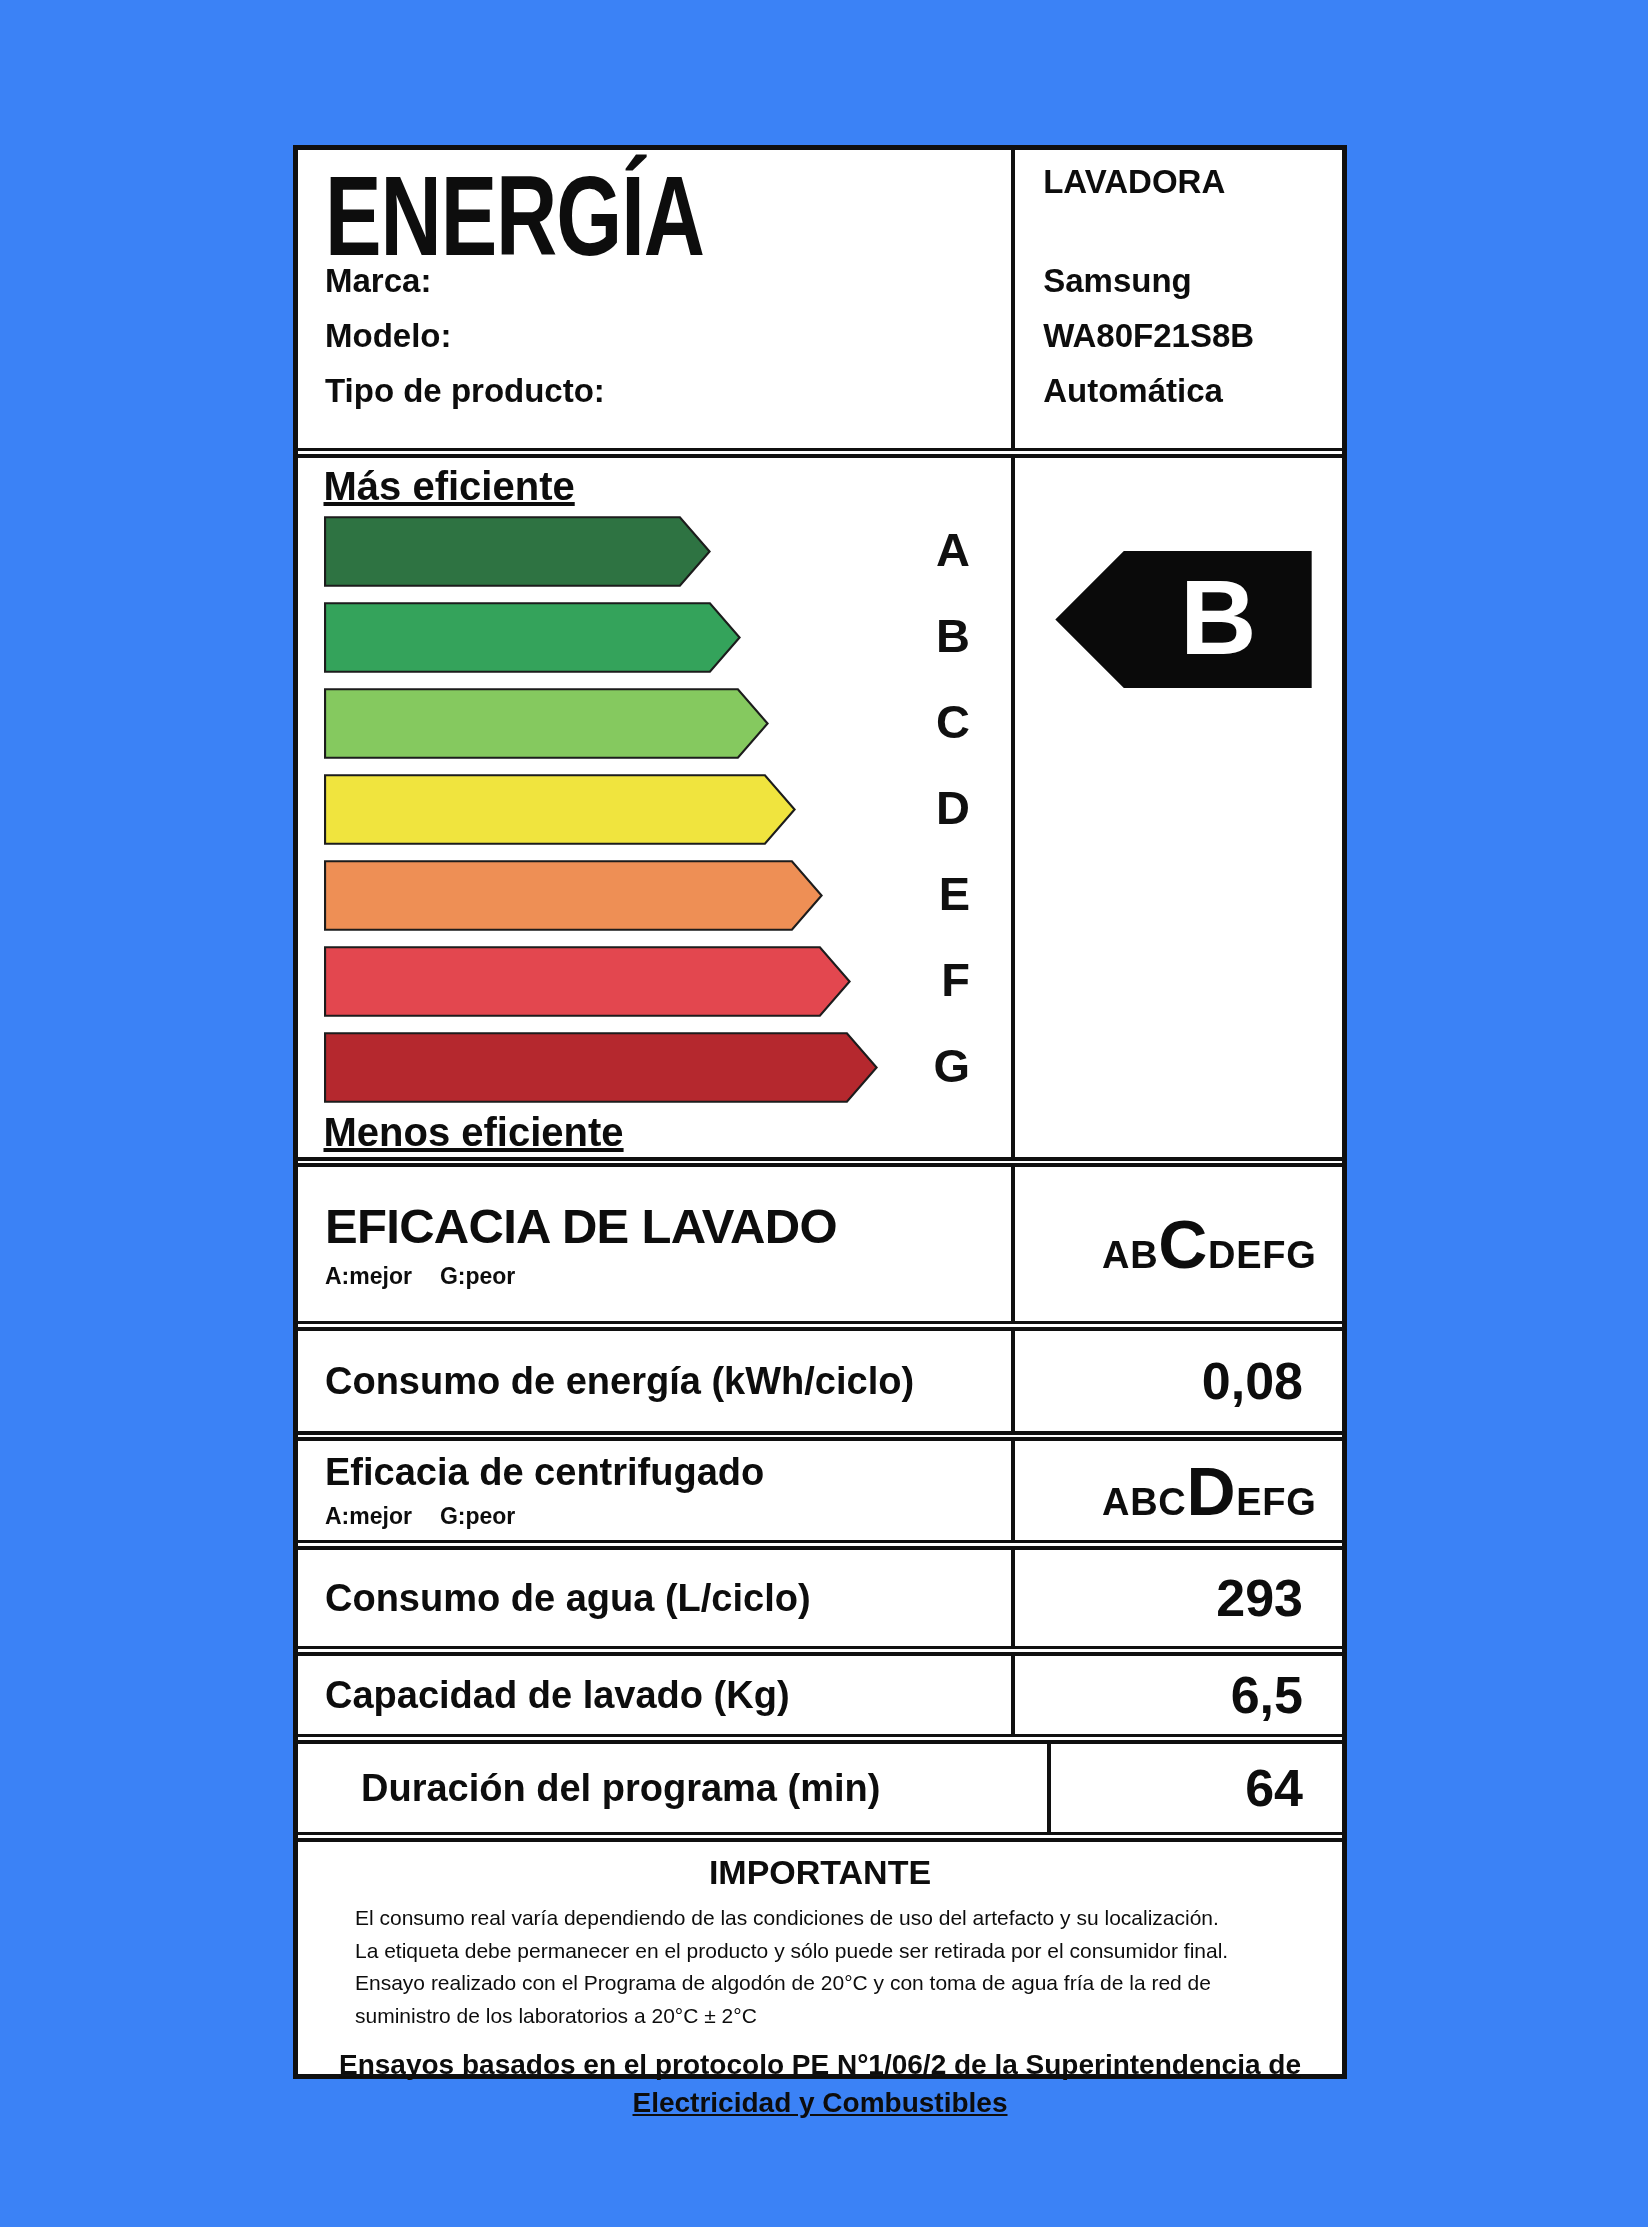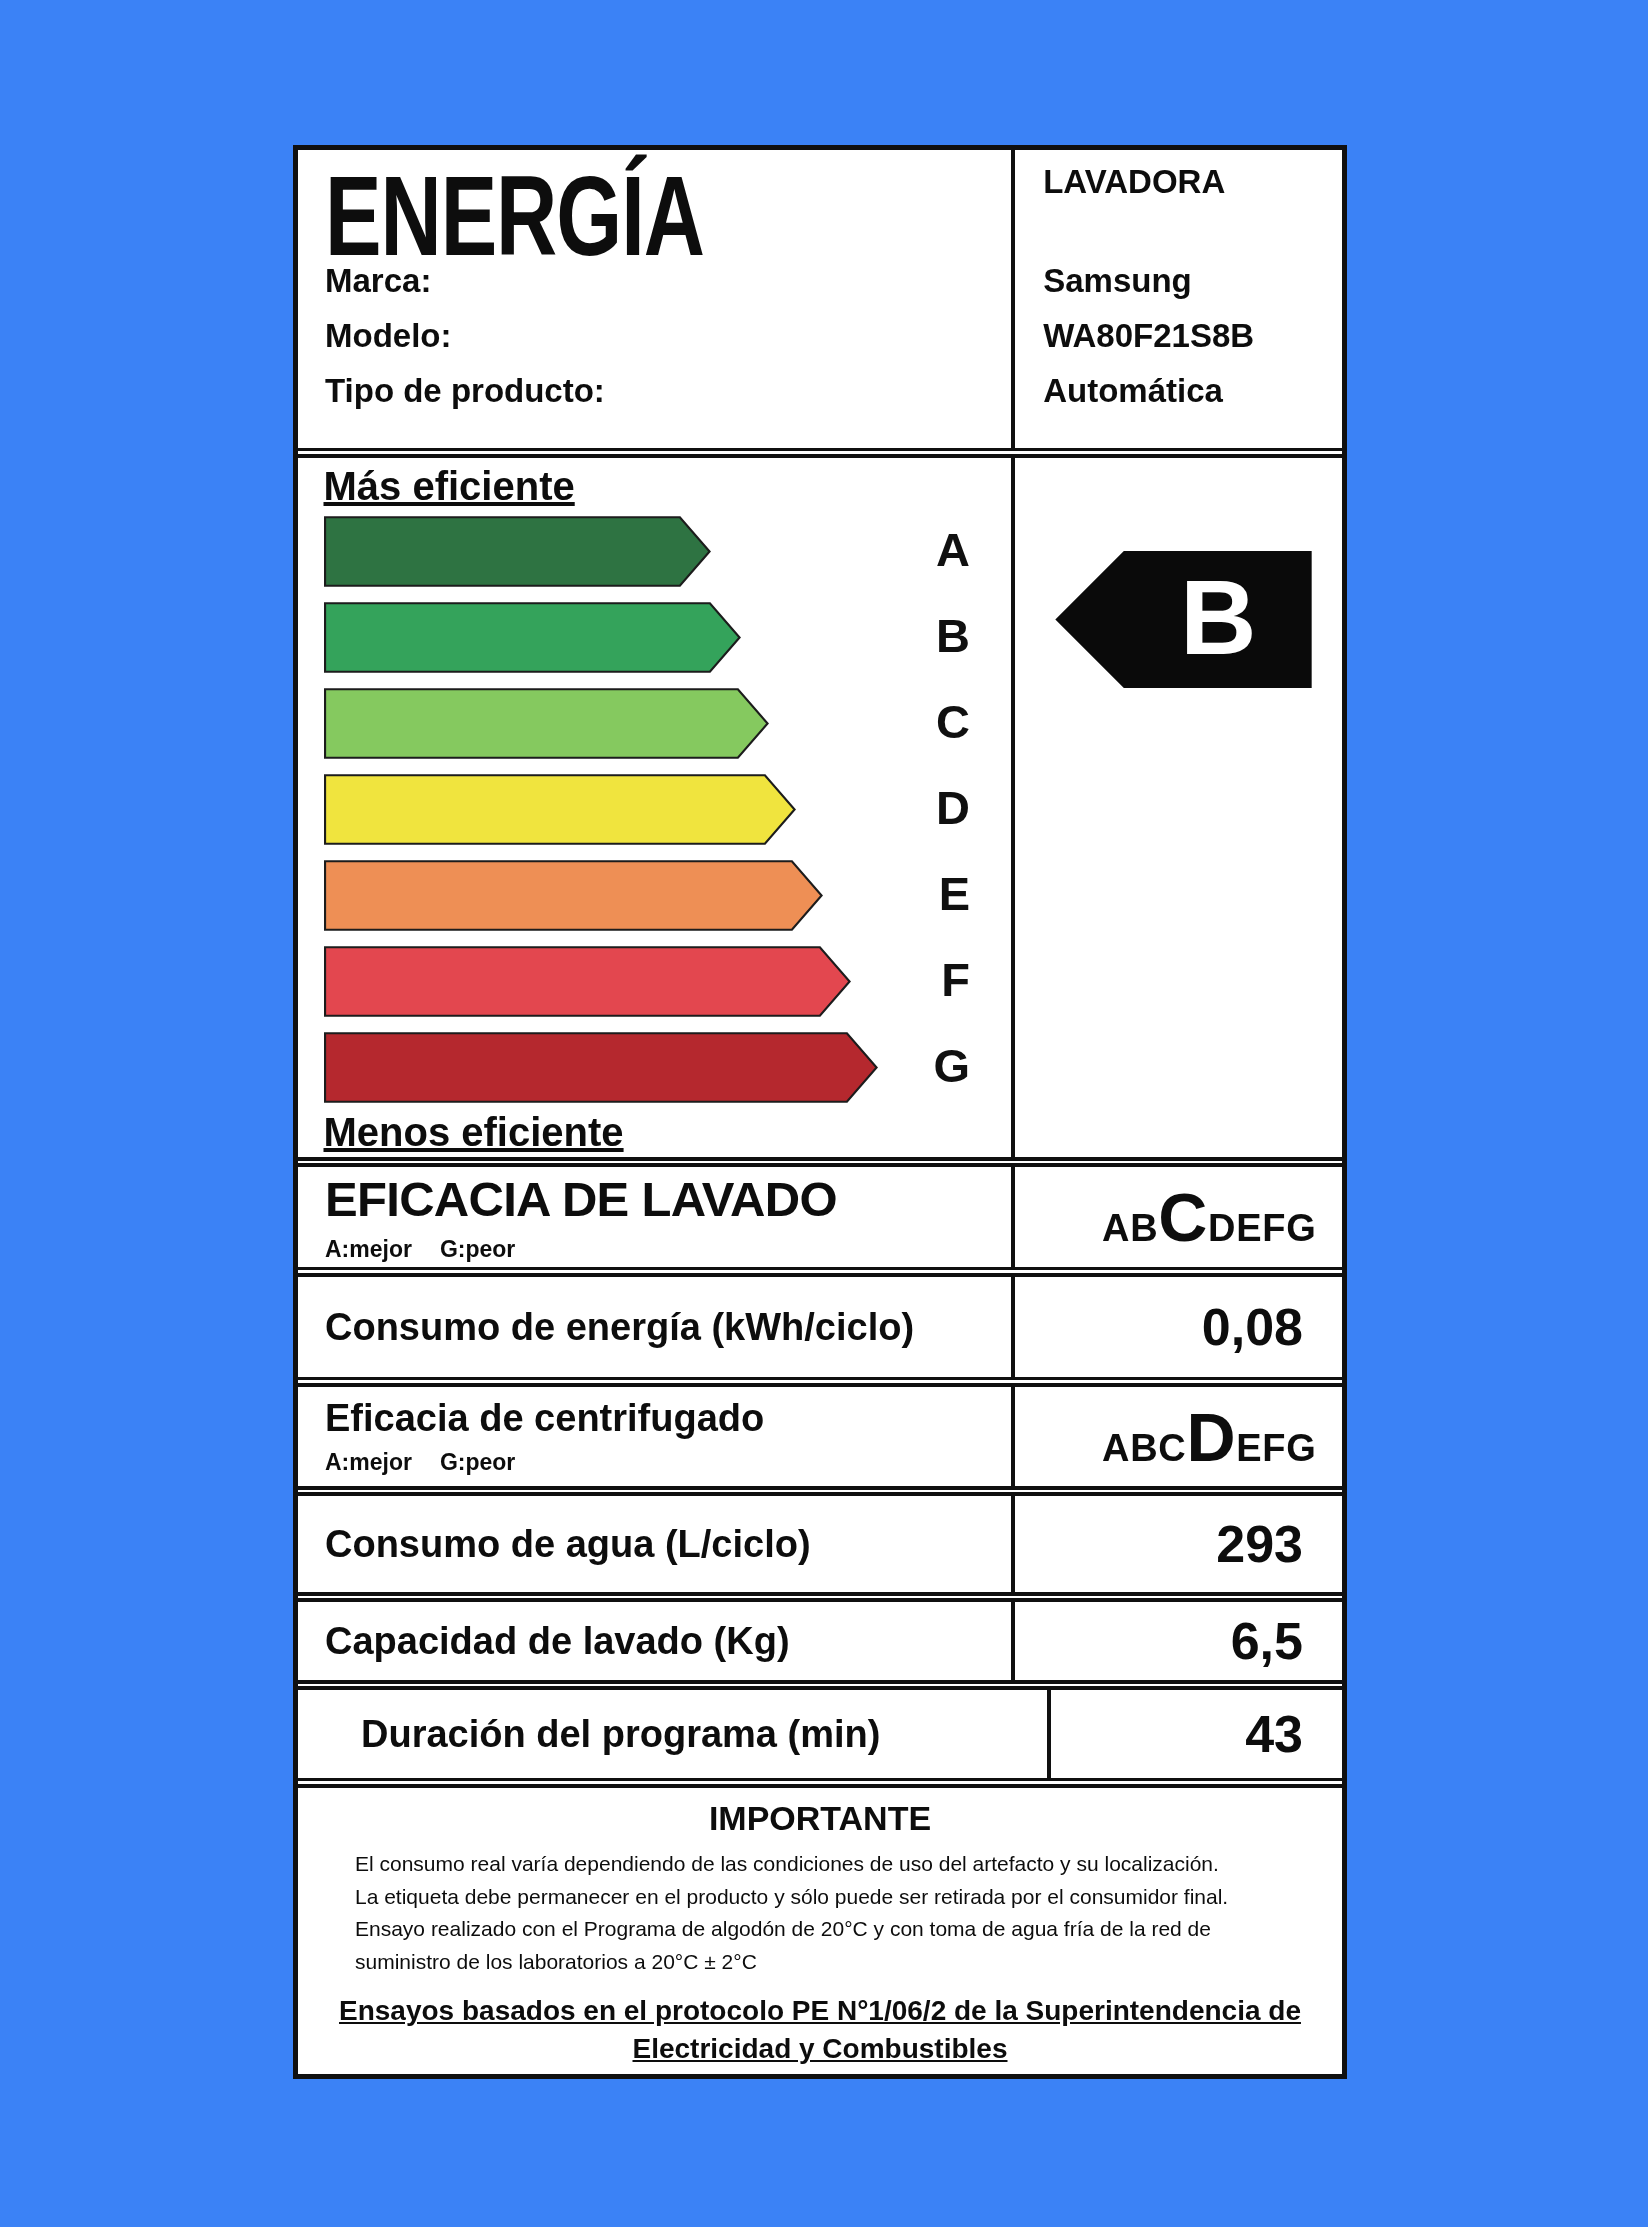--- a/index.html
+++ b/index.html
@@ -153,21 +153,21 @@
           <svg width="257" height="137" viewBox="0 0 363 194">
             <polygon points="97,0 363,0 363,194 97,194 0,97" fill="#0a0a0a"></polygon>
           </svg>
           <div class="rating-letter" style="color: rgb(255, 255, 255);">B</div>
         </div>
       </div>
     </div>
 
     <div class="hdiv"></div>
 
-    <div id="rows" style="display:contents"><div class="sec" style="height: 100px;">
+    <div id="rows" style="display:contents"><div class="sec" style="height: 154px;">
           <div class="row-left">
             <div class="row-label big">EFICACIA DE LAVADO</div>
             <div class="scale-note">
               <span>A:mejor</span>
               <span>G:peor</span>
             </div>
           </div>
           <div class="vline"></div>
           <div class="row-right letters">
             <div class="letters-group"><span class="small-letter">A</span><span class="small-letter">B</span><span class="big-letter">C</span><span class="small-letter">D</span><span class="small-letter">E</span><span class="small-letter">F</span><span class="small-letter">G</span></div>
@@ -200,21 +200,21 @@
           <div class="row-left">
             <div class="row-label">Capacidad de lavado (Kg)</div>
           </div>
           <div class="vline"></div>
           <div class="row-right num">6,5</div>
         </div><div class="hdiv"></div><div class="sec" style="height: 88px; margin-left: 36px;">
           <div class="row-left">
             <div class="row-label">Duración del programa (min)</div>
           </div>
           <div class="vline"></div>
-          <div class="row-right num">43</div>
+          <div class="row-right num">64</div>
         </div><div class="hdiv"></div></div>
 
     <div class="importante">
       <div class="imp-title">IMPORTANTE</div>
       <div class="imp-body" id="imp-body">
           <div class="imp-line">El consumo real varía dependiendo de las condiciones de uso del artefacto y su localización.</div>
           <div class="imp-line">La etiqueta debe permanecer en el producto y sólo puede ser retirada por el consumidor final.</div>
           <div class="imp-line">Ensayo realizado con el Programa de algodón de 20°C y con toma de agua fría de la red de suministro de los laboratorios a 20°C ± 2°C</div>
         </div>
       <div class="imp-footer">Ensayos basados en el protocolo PE N°1/06/2 de la Superintendencia de Electricidad y Combustibles</div>

